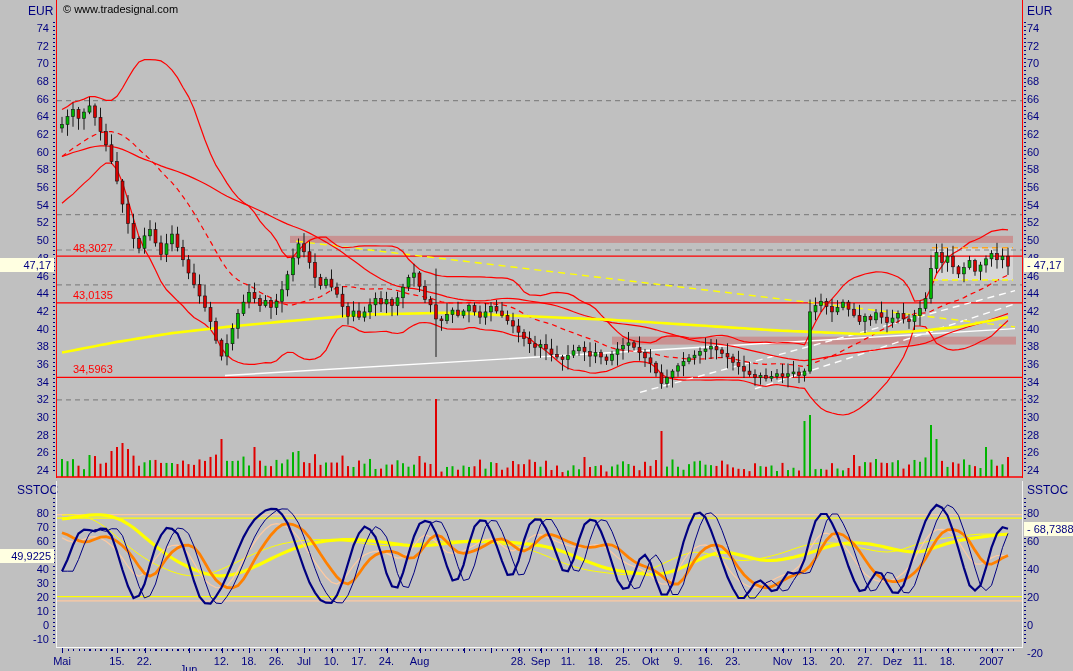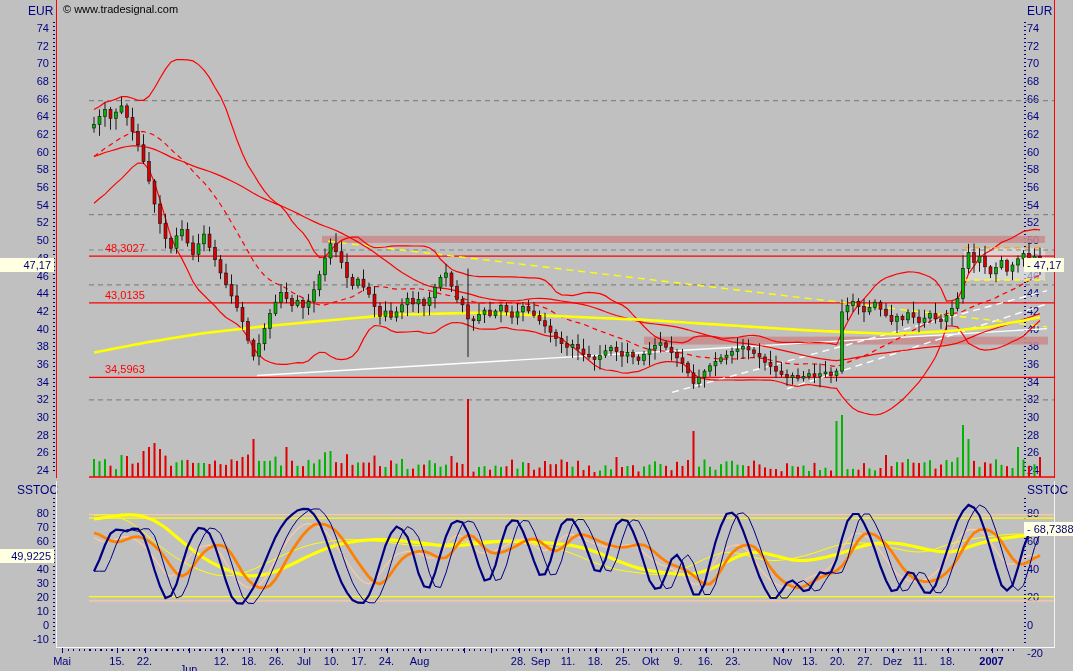--- a/index.html
+++ b/index.html
@@ -1,21 +1,21 @@
 <!DOCTYPE html>
 <html><head>
 <meta charset="utf-8">
 <style>
   html,body{margin:0;padding:0;background:#888;}
   .screen{position:relative;width:1073px;height:671px;background:#c0c0c0;overflow:hidden;
           font-family:"Liberation Sans",sans-serif;font-size:11px;color:#000080;}
   .abs{position:absolute;}
   .axis-title{color:#000080;font-size:12px;}
   .copyright{color:#000000;font-size:11px;}
-  .plot{position:absolute;box-sizing:content-box;padding-left:32px;}
+  .plot{position:absolute;box-sizing:content-box;}
   #main-plot{left:56px;top:0;width:965px;height:478px;border-left:1px solid #ff0000;border-right:1px solid #ff0000;}
   #stoc-plot{left:56px;top:481px;width:965px;height:166px;border-left:1px solid #f2f2f2;border-right:1px solid #f2f2f2;border-bottom:1px solid #fafafa;}
   .tickcol{position:absolute;width:2px;background:repeating-linear-gradient(180deg,#000080 0,#000080 1px,transparent 1px,transparent 4px);}
   .axis-label{position:absolute;width:46px;color:#000080;font-size:11px;}
   .axis-label.l{text-align:right;}
   .axis-label.r{text-align:left;}
   .cream{position:absolute;background:#ffffe1;color:#000080;font-size:11px;padding:1px 3px;white-space:nowrap;}
   .cream.l{text-align:right;}
   .cream.r::before{content:"- ";}
   .datestrip{position:absolute;left:0;top:648px;width:1073px;height:23px;}
@@ -743,18 +743,18 @@
         <span class="datelabel" style="left: 837.5px;">20.</span>
         <div class="datetick" style="left: 837.5px;"></div>
         <span class="datelabel" style="left: 865px;">27.</span>
         <div class="datetick" style="left: 865px;"></div>
         <span class="datelabel" style="left: 892.5px;">Dez</span>
         <div class="datetick" style="left: 892.5px;"></div>
         <span class="datelabel" style="left: 920px;">11.</span>
         <div class="datetick" style="left: 920px;"></div>
         <span class="datelabel" style="left: 947.5px;">18.</span>
         <div class="datetick" style="left: 947.5px;"></div>
-        <span class="datelabel" style="left: 991.5px; font-weight: bold;">2007</span>
+        <span class="datelabel" style="left: 991.5px;">2007</span>
         <div class="datetick" style="left: 991.5px;"></div>
       </div>
   </div>
 
 </div>
 
 </body></html>

